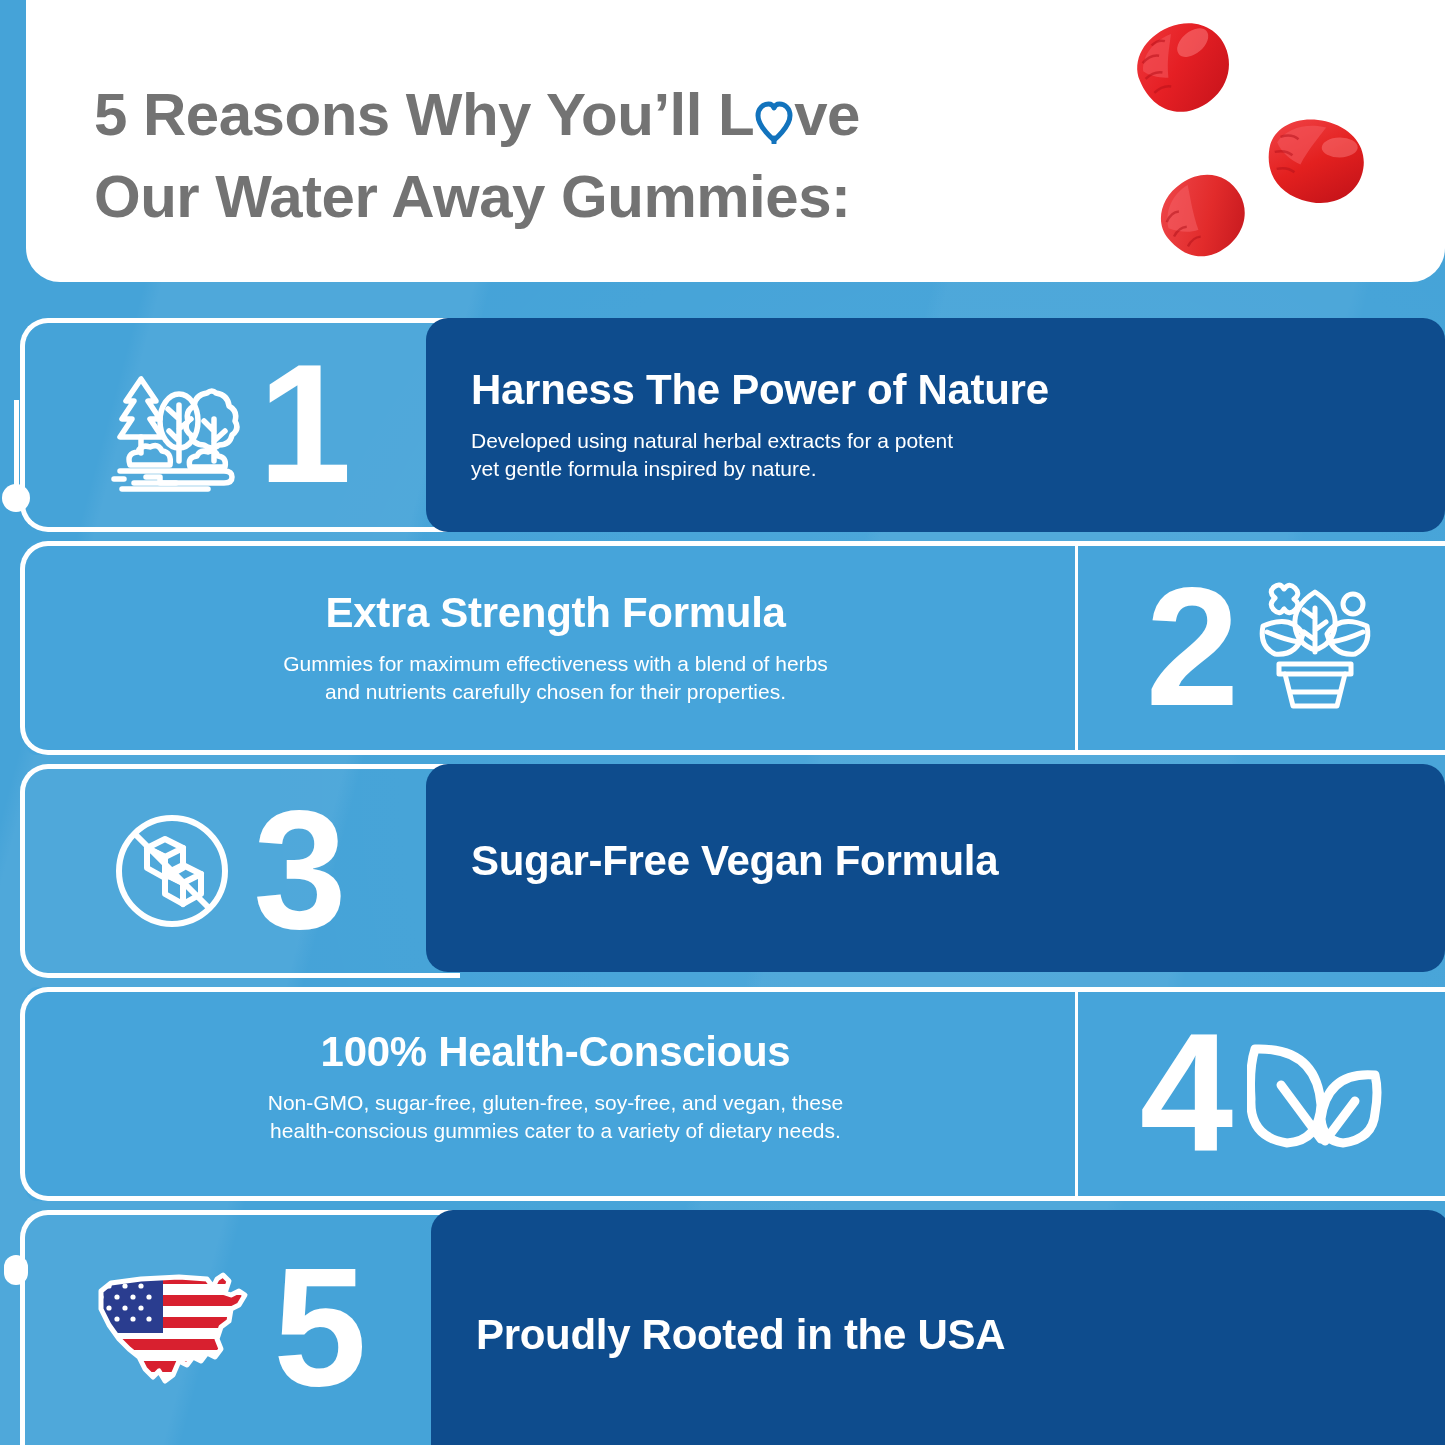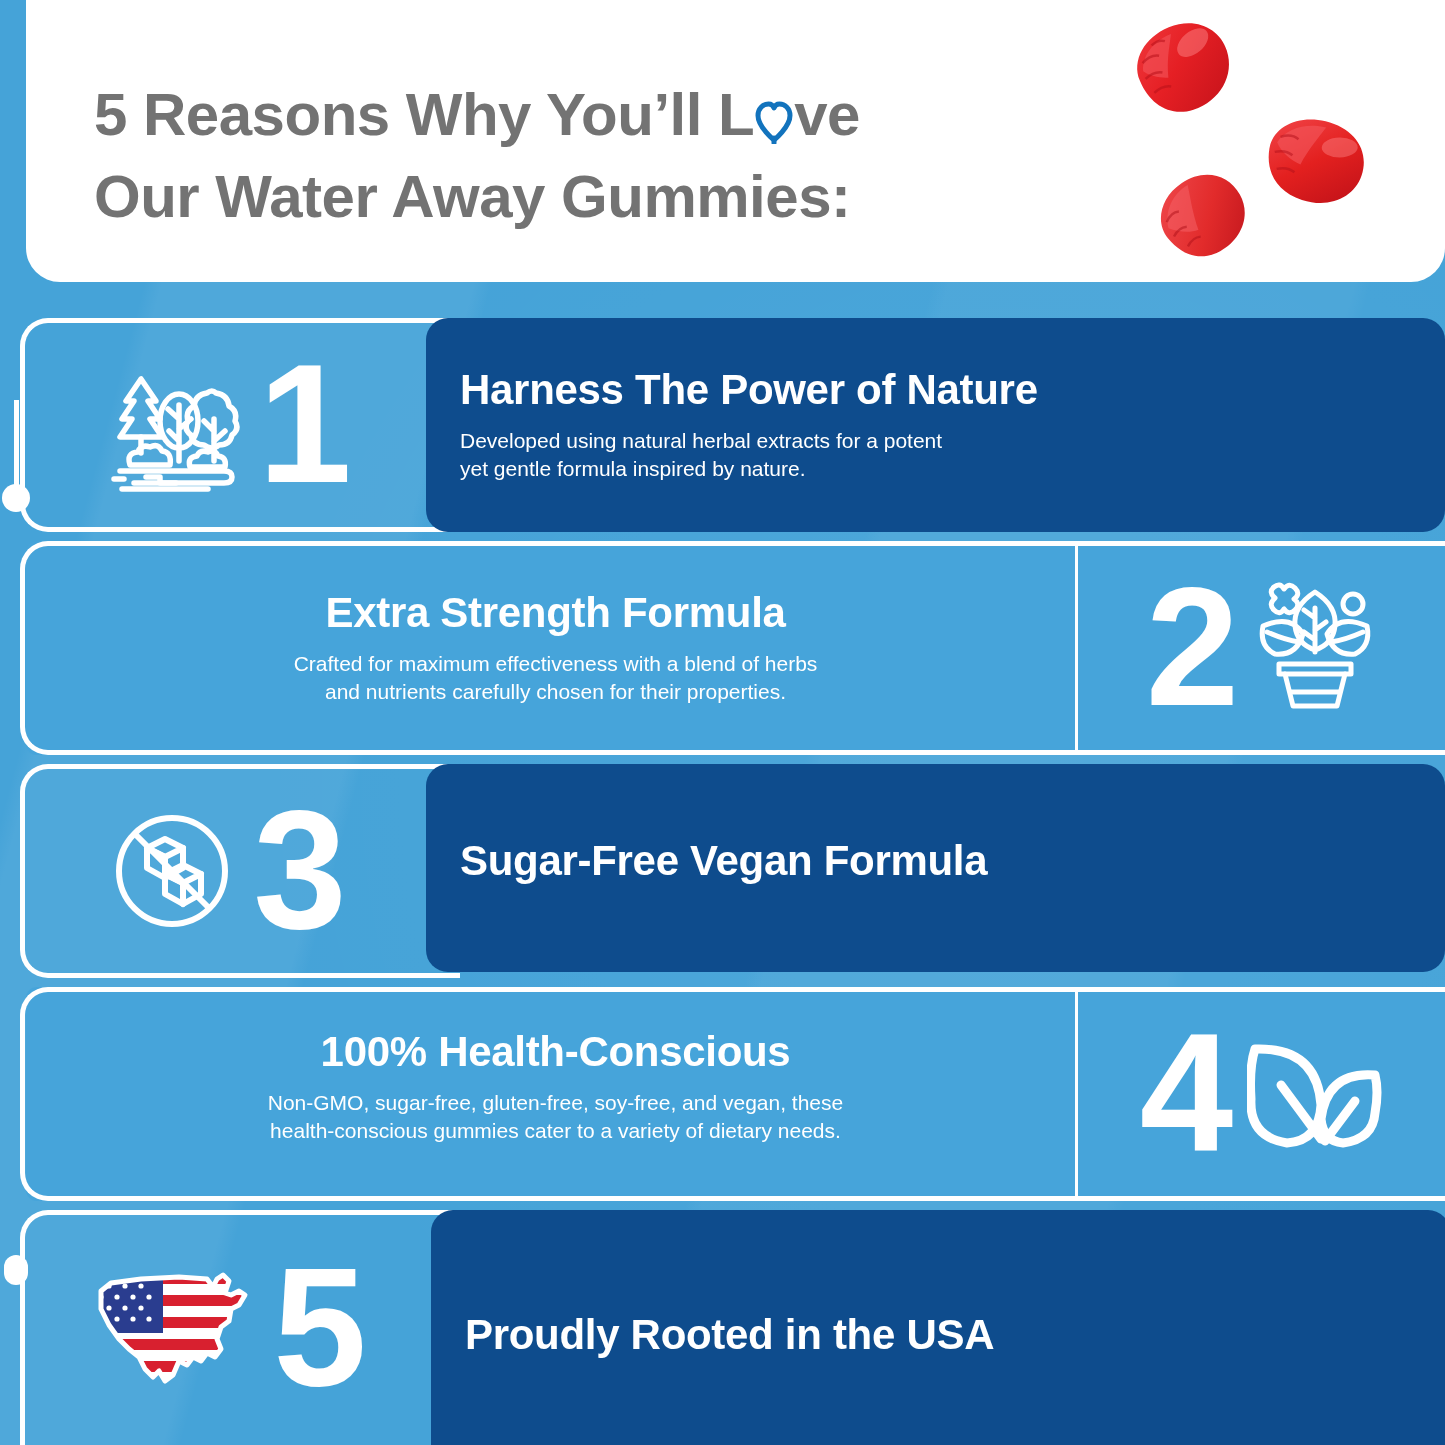--- a/index.html
+++ b/index.html
@@ -131,20 +131,21 @@
     color: #ffffff;
     font-size: 21px;
     font-weight: normal;
     line-height: 1.32;
     white-space: pre-line;
   }
 
   .dark-pane {
     background: #0e4c8d;
     border-radius: 22px;
+    padding-left: 11px;
   }
   .light-card {
     background: #46a4da;
     border-radius: 11px;
   }
 
   
   
   #card1 { left: 26px; top: 318px; width: 1419px; height: 214px; }
   #card1 .outline-1 {
@@ -337,21 +338,21 @@
         <div class="card-body">Developed using natural herbal extracts for a potent
 yet gentle formula inspired by nature.</div>
       </div>
     </div>
   </div>
 
   <div class="card light-card" id="card2">
     <div class="card-outline outline-2"></div>
     <div class="text-pane">
       <div class="card-title">Extra Strength Formula</div>
-      <div class="card-body">Crafted for maximum effectiveness with a blend of herbs
+      <div class="card-body">Gummies for maximum effectiveness with a blend of herbs
 and nutrients carefully chosen for their properties.</div>
     </div>
     <div class="icon-pane">
       <span class="big-num">2</span>
       <span>
         <svg class="icon-svg" width="124" height="132" viewBox="0 0 124 132" fill="none" stroke="#ffffff" stroke-width="5" stroke-linecap="round" stroke-linejoin="round">
 
           <path d="M22 16 q-7 -6 -1 -11 q6 -5 10 2 q5 -7 11 -1 q6 6 -1 11 q7 5 1 11 q-6 6 -11 -1 q-4 7 -10 1 q-6 -6 1 -12 Z"></path>
 
           <circle cx="100" cy="22" r="10"></circle>

